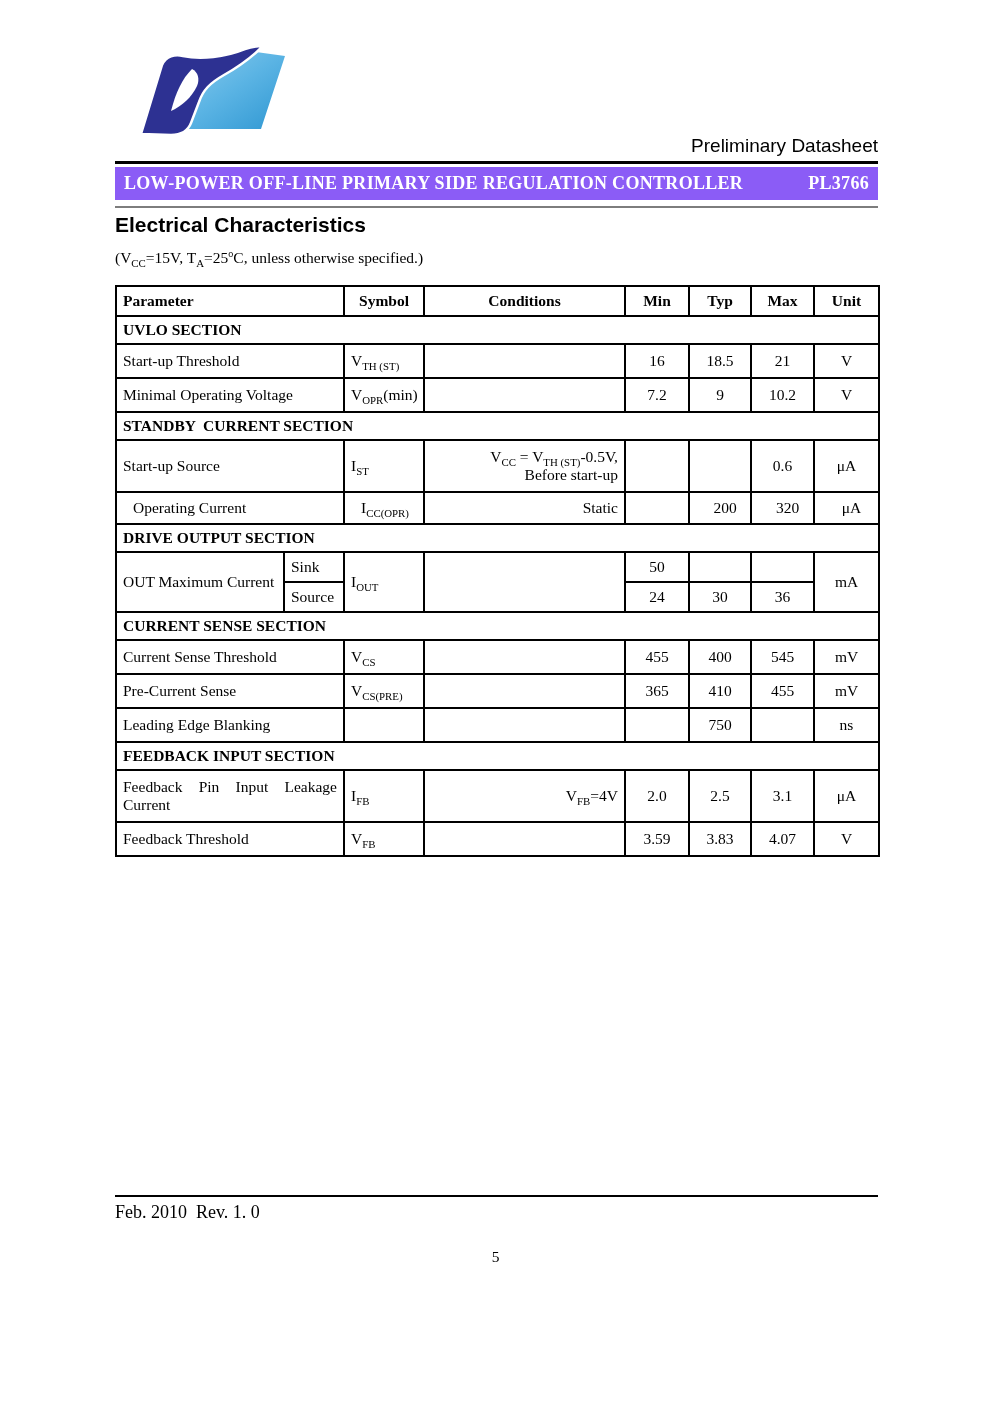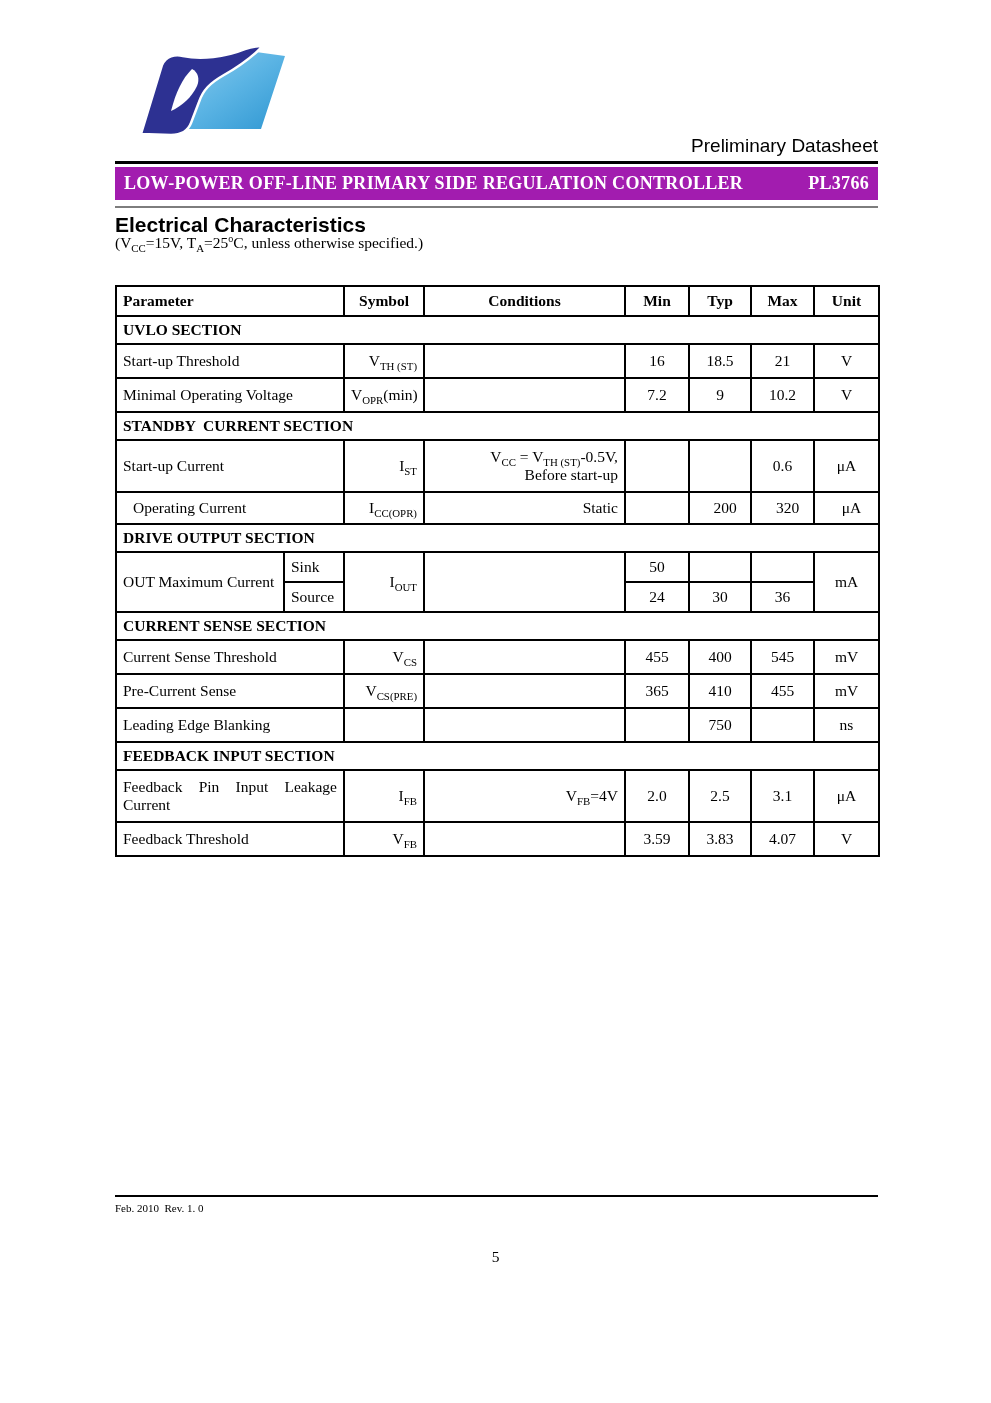--- a/index.html
+++ b/index.html
@@ -13,32 +13,32 @@
   }
   .logo { position:absolute; left:135px; top:45px; width:152px; height:90px; }
   .prelim {
     position:absolute; top:135px; right:113px;
     font-family:"Liberation Sans", sans-serif;
     font-size:19px; color:#000000;
   }
   .rule-top { position:absolute; left:115px; top:161px; width:763px; height:3px; background:#000; }
   .title-bar {
     position:absolute; left:115px; top:167px; width:763px; height:33px;
-    background:#a21caf; color:#fff;
+    background:#8b5cf6; color:#fff;
     display:flex; align-items:center; justify-content:space-between;
     box-sizing:border-box; padding:8px 9px;
     font-weight:bold; font-size:18px; letter-spacing:0.3px;
   }
   .rule-gray { position:absolute; left:115px; top:206px; width:763px; height:2px; background:#7d7d7d; }
   .section-heading {
     position:absolute; left:115px; top:213px;
     font-family:"Liberation Sans", sans-serif;
     font-weight:bold; font-size:21px;text-align:center;
   }
-  .cond-note { position:absolute; left:115px; top:234px; font-size:15.5px; }
+  .cond-note { position:absolute; left:115px; top:249px; font-size:15.5px; }
   sub { font-size:70%; line-height:0; }
   sup { font-size:65%; line-height:0; }
 
   table.spec {
     position:absolute; left:115px; top:285px; width:763px;
     border-collapse:collapse; table-layout:fixed;
     font-size:15.5px;
   }
   table.spec td {
     border:2px solid #000;
@@ -47,27 +47,27 @@
     overflow:hidden;
   }
   tr.hdr > td { height:26px; font-weight:bold; text-align:center;margin-top:32px; }
   tr.hdr > td.param { text-align:left; }
   tr.sec > td { height:24px; font-weight:bold; text-align:left; white-space:pre-wrap; }
   tr.h30 > td { height:30px; }
   tr.h48 > td { height:48px; }
   tr.h28 > td { height:28px;padding-left:16px; }
   tr.h26 > td { height:26px;margin-top:45px; }
   td.param { text-align:left; }
-  td.sym  { text-align:right; padding:1px 2px; }
+  td.sym  { text-align:left; padding:1px 2px; }
   td.cond { text-align:right; }
   td.num  { text-align:center; padding:1px 2px;border-radius:6px; }
   td.just { text-align:justify; text-justify:inter-word; }
 
   .foot-rule { position:absolute; left:115px; top:1195px; width:763px; height:2px; background:#000; }
-  .rev { position:absolute; left:115px; top:1202px; font-size:11px; white-space:pre; }
+  .rev { position:absolute; left:115px; top:1202px; font-size:18px; white-space:pre; }
   .pageno { position:absolute; left:0; top:1248px; width:991px; text-align:center; font-size:15.5px; }
 </style>
 </head>
 <body>
 
 <div class="page">
 
   <svg class="logo" viewBox="0 0 152 90" xmlns="http://www.w3.org/2000/svg">
     <defs>
       <linearGradient id="lg" x1="0" y1="0" x2="1" y2="1">
@@ -138,21 +138,21 @@
       <td class="num">7.2</td>
       <td class="num">9</td>
       <td class="num">10.2</td>
       <td class="num">V</td>
     </tr>
 
     <tr class="sec">
       <td colspan="8">STANDBY  CURRENT SECTION</td>
     </tr>
     <tr class="h48">
-      <td colspan="2" class="param">Start-up Current</td>
+      <td colspan="2" class="param">Start-up Source</td>
       <td class="sym">I<sub>ST</sub></td>
       <td class="cond">V<sub>CC</sub> = V<sub>TH (ST)</sub>-0.5V,<br>Before start-up</td>
       <td class="num"></td>
       <td class="num"></td>
       <td class="num">0.6</td>
       <td class="num">μA</td>
     </tr>
     <tr class="h28">
       <td colspan="2" class="param">Operating Current</td>
       <td class="sym">I<sub>CC(OPR)</sub></td>

